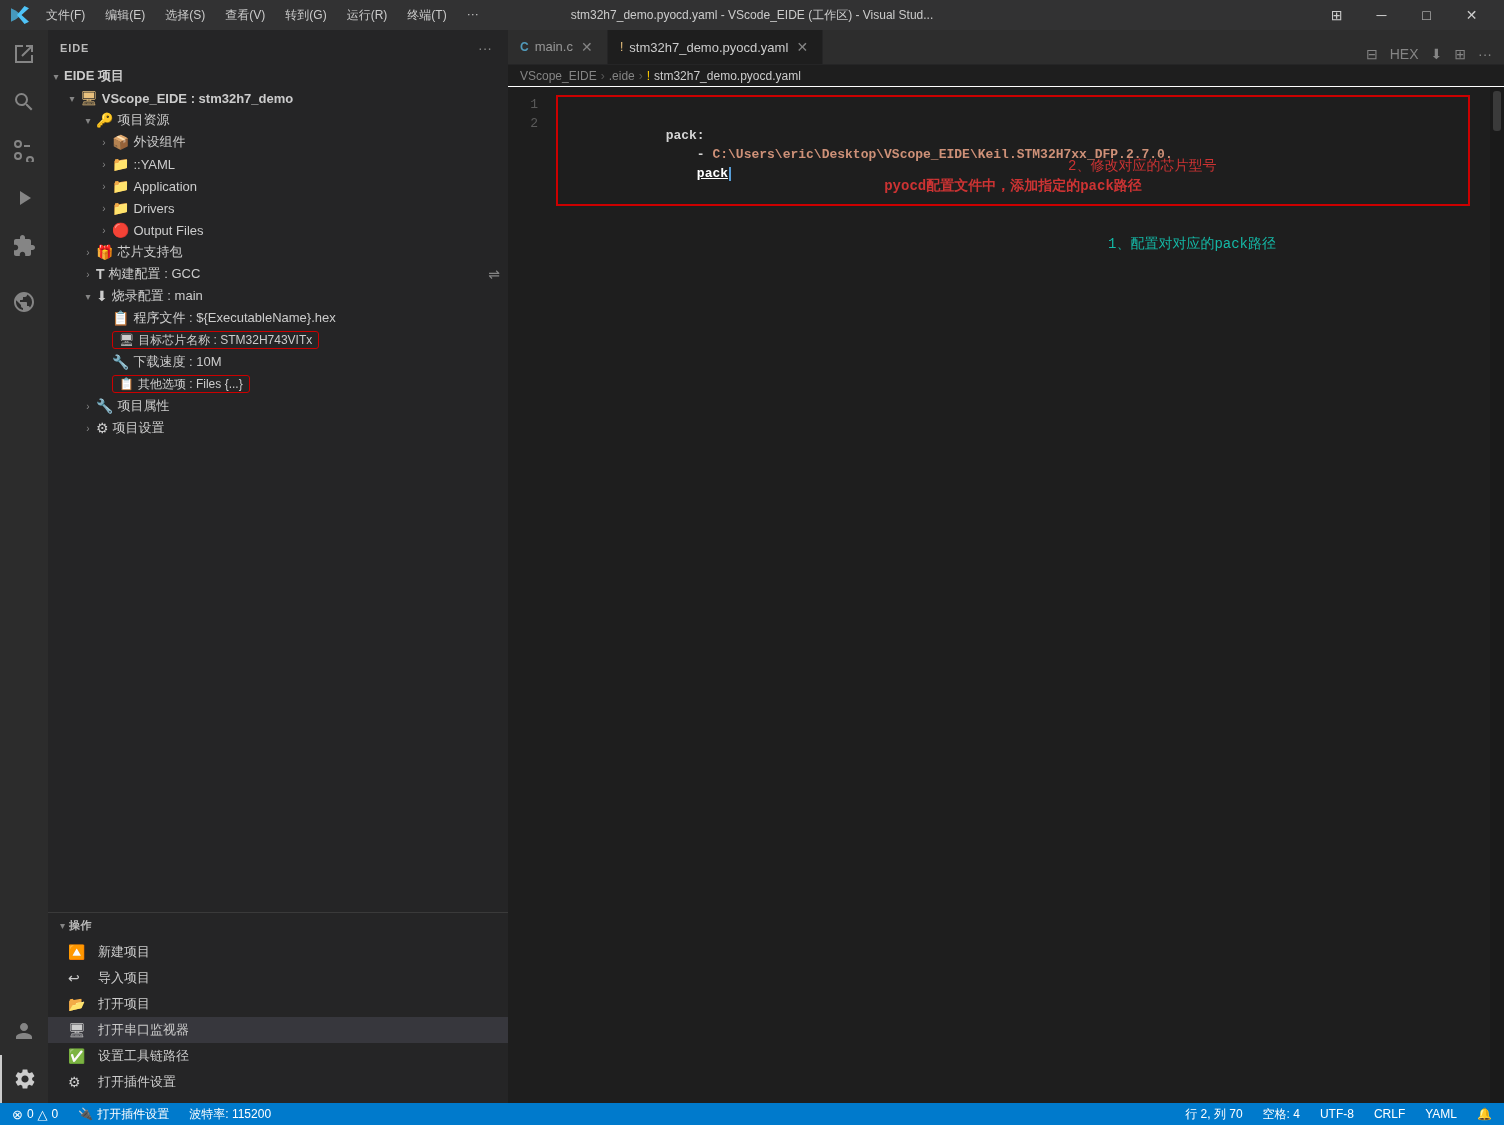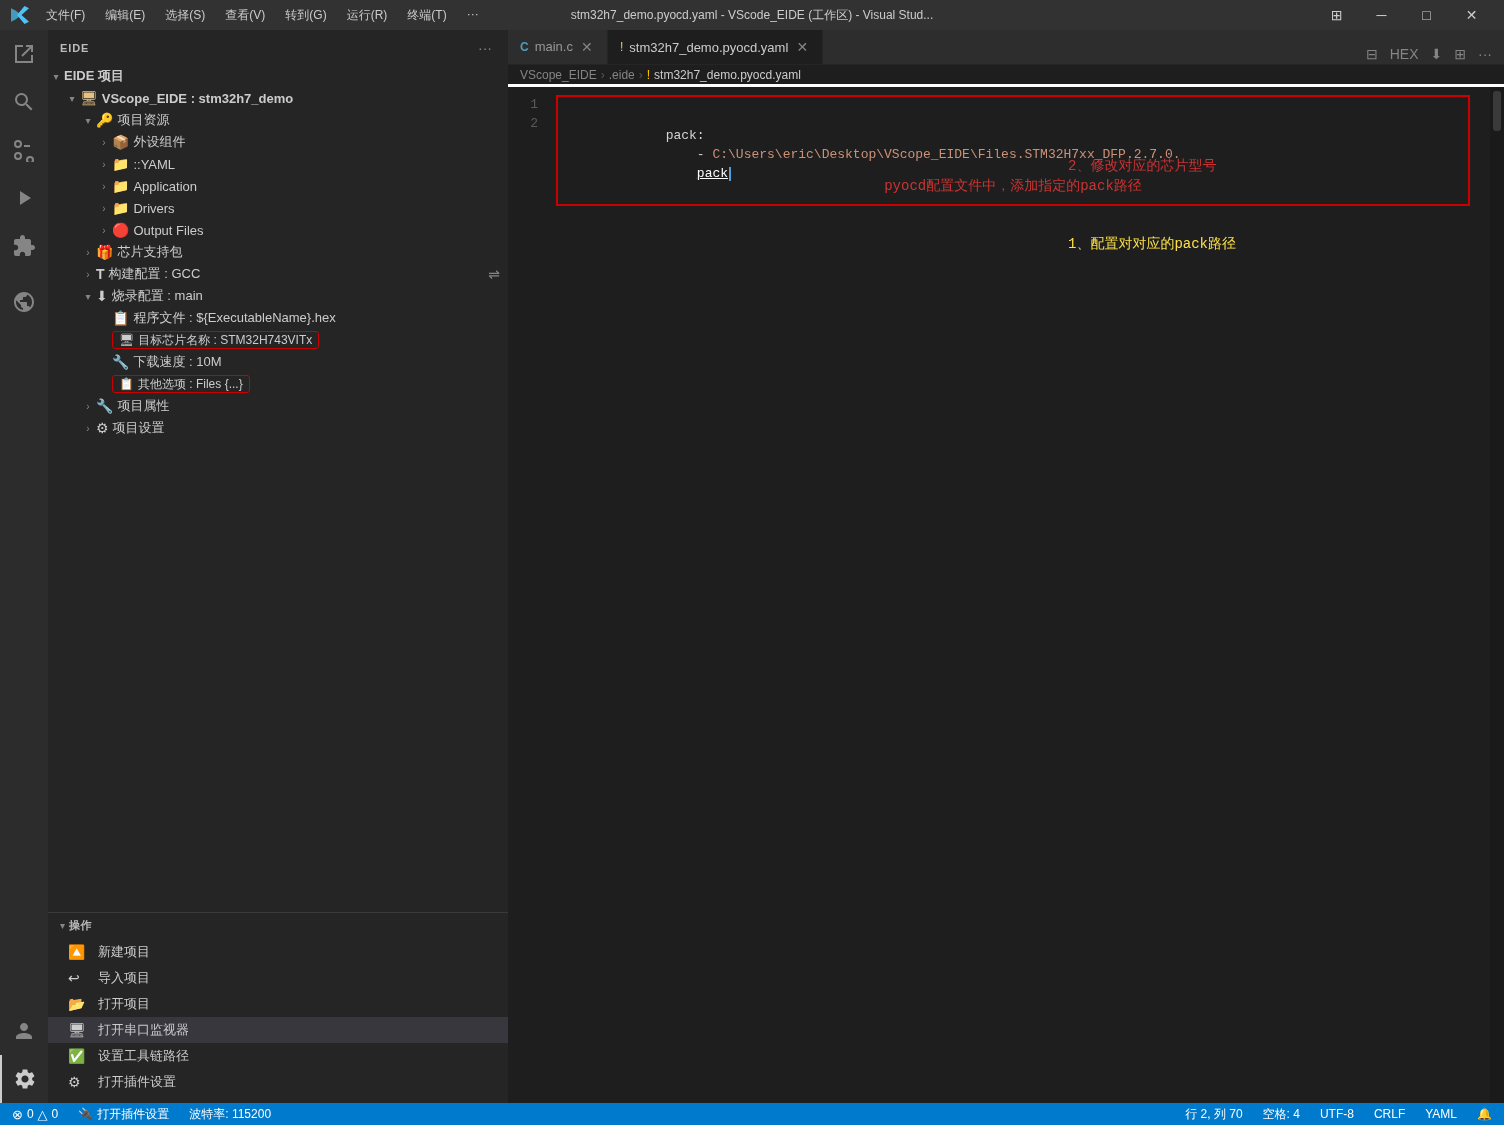--- a/index.html
+++ b/index.html
@@ -205,21 +205,21 @@
     
     .breadcrumb {
       height: 22px;
       background: #1e1e1e;
       display: flex;
       align-items: center;
       padding: 0 12px;
       font-size: 12px;
       color: #858585;
       flex-shrink: 0;
-      border-bottom: 3px solid #ffffff;
+      border-bottom: 1px solid #ffffff;
       gap: 4px;
     }
     .breadcrumb-sep { color: #555; }
     .breadcrumb-item { cursor: pointer; }
     .breadcrumb-item.active { color: #cccccc; }
     .breadcrumb-warning { color: #ffcc00; }
 
     
     .code-editor {
       flex: 1;
@@ -567,45 +567,45 @@
 
     <div class="code-editor">
       <div class="line-numbers">
         <div style="height:19px">1</div>
         <div style="height:19px">2</div>
         <div style="height:19px"></div>
         <div style="height:19px"></div>
       </div>
       <div class="code-content" style="position:relative; background:#1e1e1e;">
 
-        <div style="position:absolute; top:8px; left:8px; right:20px; border:2px solid #cc0000; background:#1e1e1e; padding:10px 14px 40px 14px; z-index:2;">
+        <div style="position:absolute; top:8px; left:8px; right:20px; border:2px solid #cc0000; background:#1e1e1e; padding:10px 14px 40px 14px; z-index:2;font-weight:bold;">
 
           <div class="code-line" style="height:19px; color:#d4d4d4;">
             <span style="color:#d4d4d4">pack:</span>
           </div>
 
           <div class="code-line" style="height:19px;">
-            <span style="color:#d4d4d4">    - </span><span style="color:#ce9178">C:\Users\eric\Desktop\VScope_EIDE\Files.STM32H7xx_DFP.2.7.0.</span>
+            <span style="color:#d4d4d4">    - </span><span style="color:#ce9178">C:\Users\eric\Desktop\VScope_EIDE\Keil.STM32H7xx_DFP.2.7.0.</span>
           </div>
 
           <div class="code-line" style="height:19px;">
             <span style="color:#d4d4d4">    </span><span style="color:#ffffff; text-decoration:underline">pack</span><span style="display:inline-block; width:2px; height:14px; background:#569cd6; vertical-align:middle; margin-left:1px;"></span>
           </div>
 
           <div style="position:absolute; bottom:8px; left:50%; transform:translateX(-50%); white-space:nowrap;">
             <span style="color:#cc3333; font-size:14px;">pyocd配置文件中，添加指定的pack路径</span>
           </div>
         </div>
 
         <div style="position:absolute; top:70px; left:520px; white-space:nowrap; z-index:3;">
           <span style="color:#cc3333; font-size:14px;">2、修改对应的芯片型号</span>
         </div>
 
         <div style="position:absolute; top:148px; left:520px; white-space:nowrap; z-index:3;">
-          <span style="color:#fde047; font-size:14px;">1、配置对对应的pack路径</span>
+          <span style="color:#14b8a6; font-size:14px;margin-left:40px;">1、配置对对应的pack路径</span>
         </div>
       </div>
 
       <div style="width:14px; background:#1a1a1a; flex-shrink:0;">
         <div style="width:8px; height:40px; background:#3a3a3a; margin: 4px auto; border-radius:3px;"></div>
       </div>
     </div>
   </div>
 </div>
 

